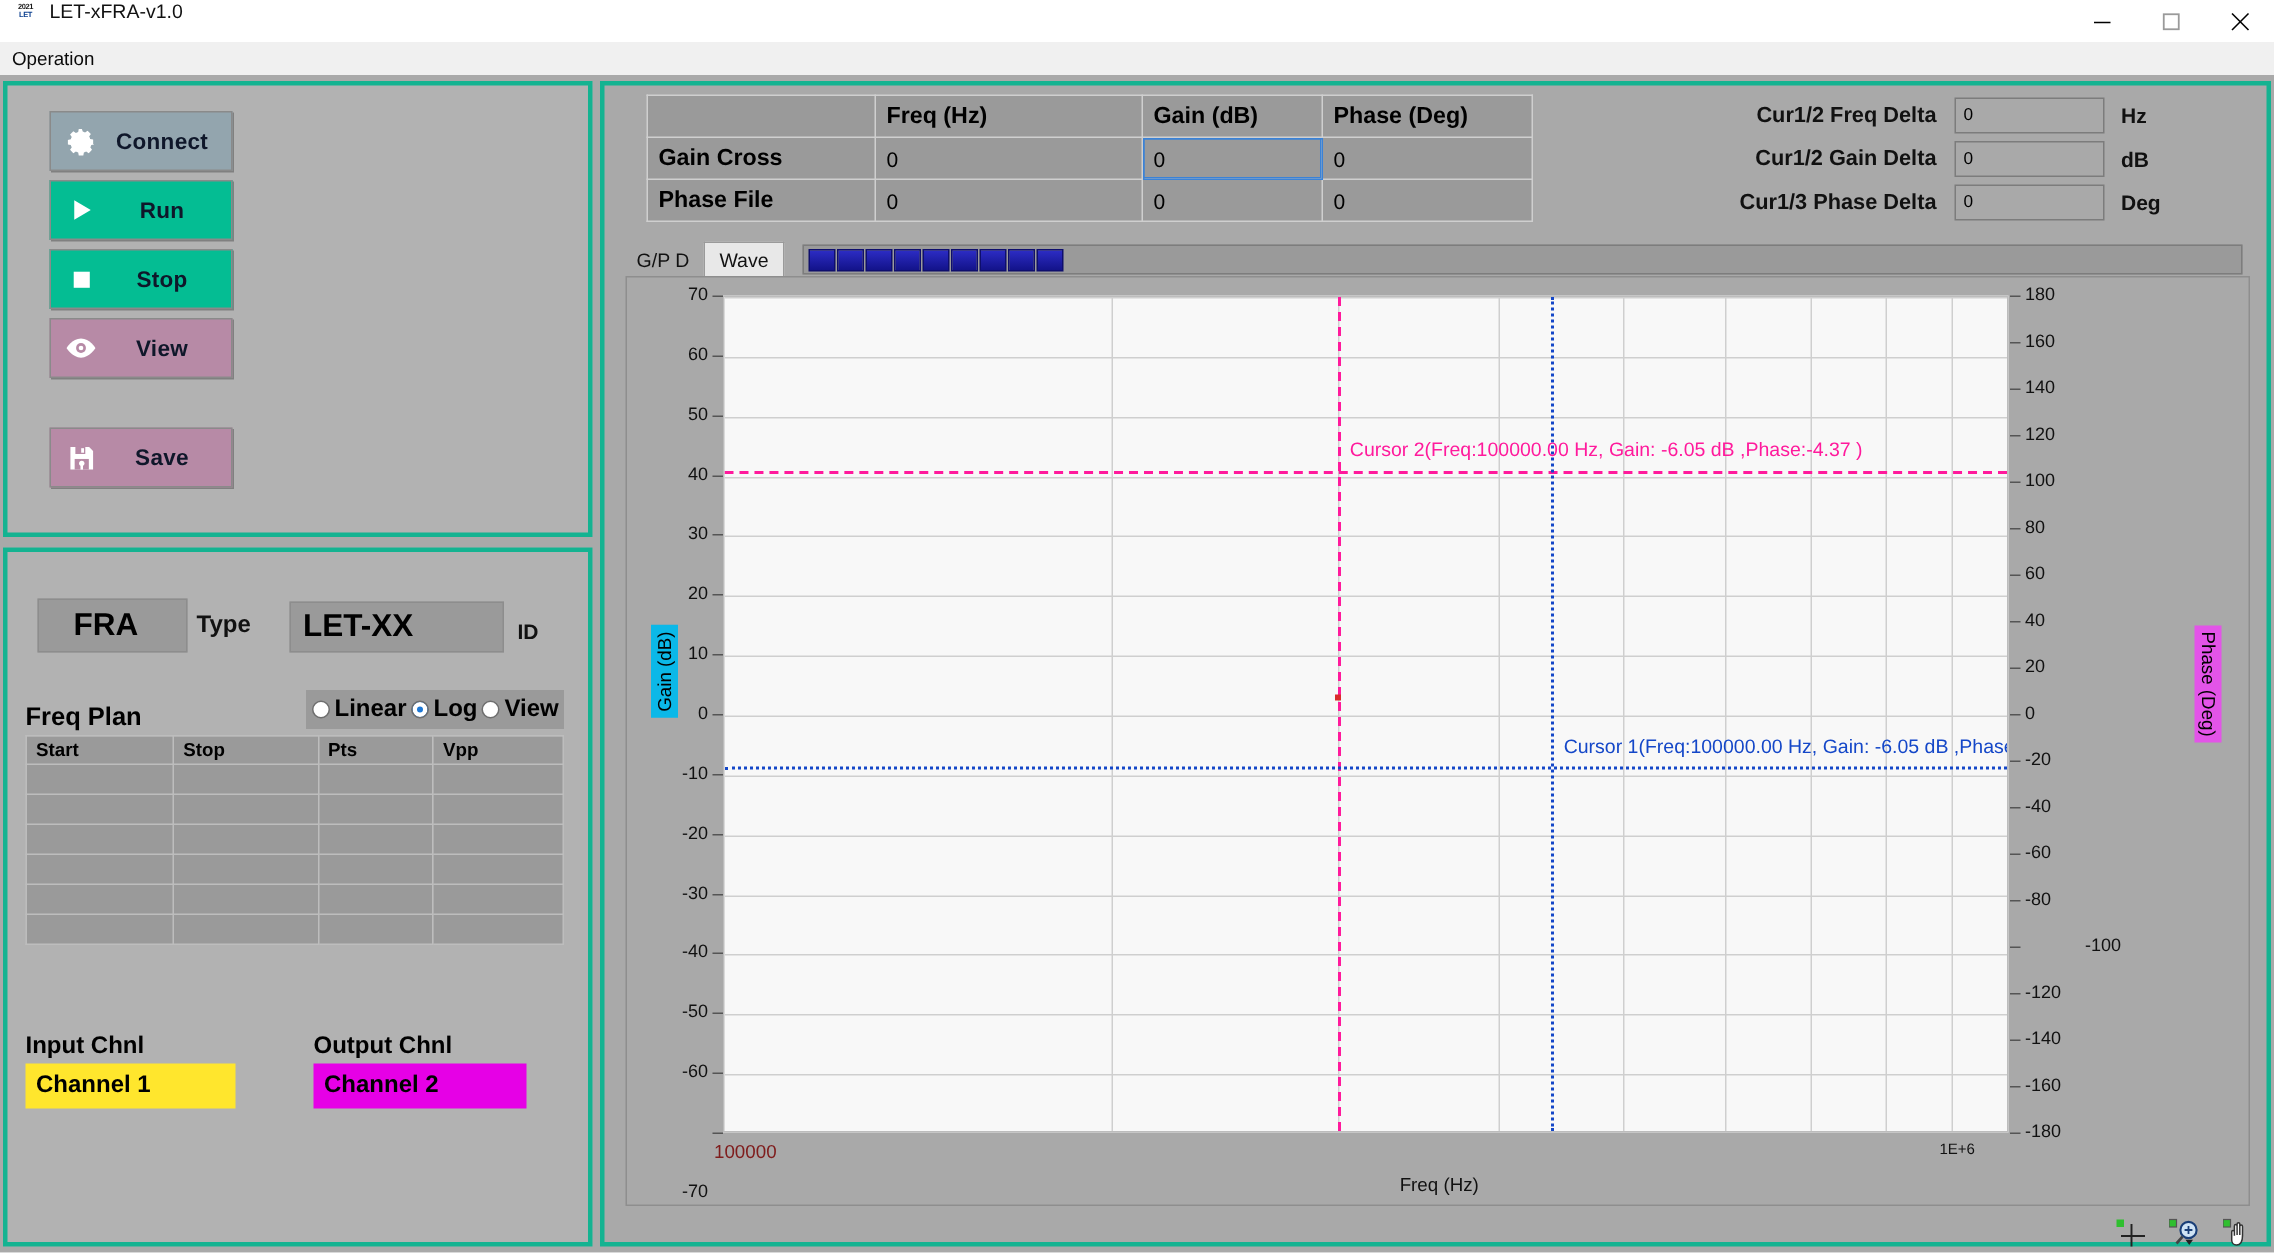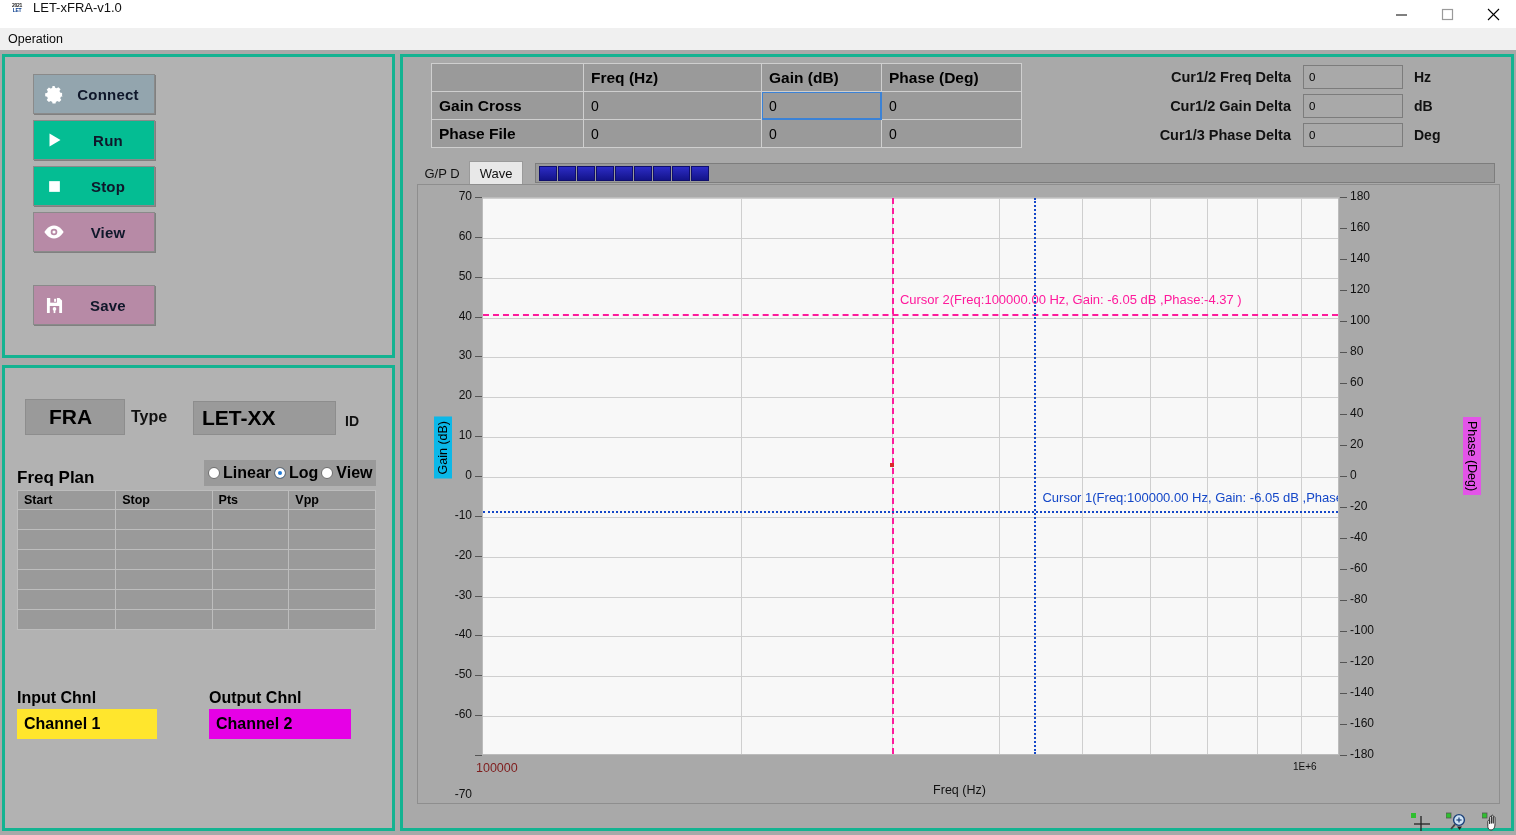--- a/index.html
+++ b/index.html
@@ -491,21 +491,21 @@
           <div class="tick-r" style="top: 283px; left: 932px;">0</div>
           <div class="tickmark" style="top: 291px; left: 922px;"></div>
           <div class="tick-r" style="top: 314px; left: 932px;">-20</div>
           <div class="tickmark" style="top: 322px; left: 922px;"></div>
           <div class="tick-r" style="top: 345px; left: 932px;">-40</div>
           <div class="tickmark" style="top: 353px; left: 922px;"></div>
           <div class="tick-r" style="top: 376px; left: 932px;">-60</div>
           <div class="tickmark" style="top: 384px; left: 922px;"></div>
           <div class="tick-r" style="top: 407px; left: 932px;">-80</div>
           <div class="tickmark" style="top: 415px; left: 922px;"></div>
-          <div class="tick-r" style="top: 438px; left: 932px;">-100</div>
+          <div class="tick-r" style="top: 438px; left: 972px;">-100</div>
           <div class="tickmark" style="top: 446px; left: 922px;"></div>
           <div class="tick-r" style="top: 469px; left: 932px;">-120</div>
           <div class="tickmark" style="top: 477px; left: 922px;"></div>
           <div class="tick-r" style="top: 500px; left: 932px;">-140</div>
           <div class="tickmark" style="top: 508px; left: 922px;"></div>
           <div class="tick-r" style="top: 531px; left: 932px;">-160</div>
           <div class="tickmark" style="top: 539px; left: 922px;"></div>
           <div class="tick-r" style="top: 562px; left: 932px;">-180</div>
           <div class="tickmark" style="top: 570px; left: 922px;"></div>
         </div>

